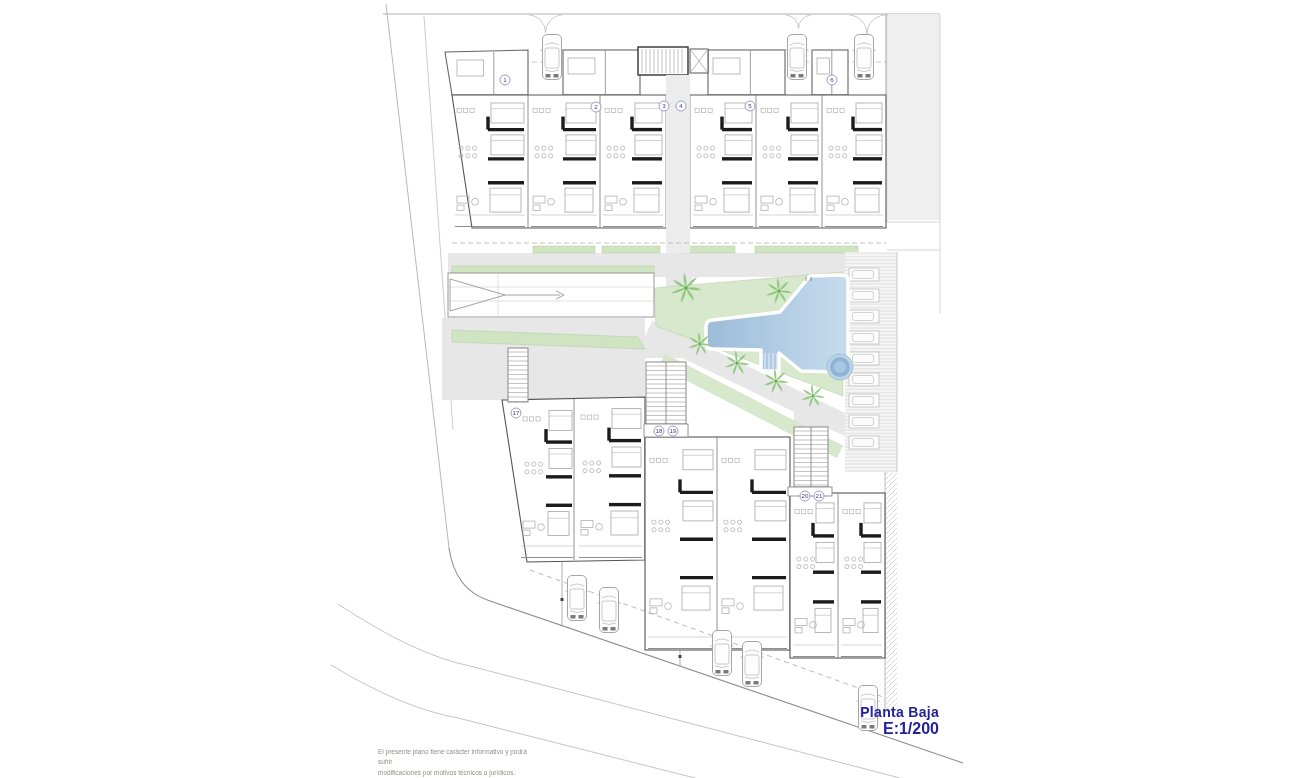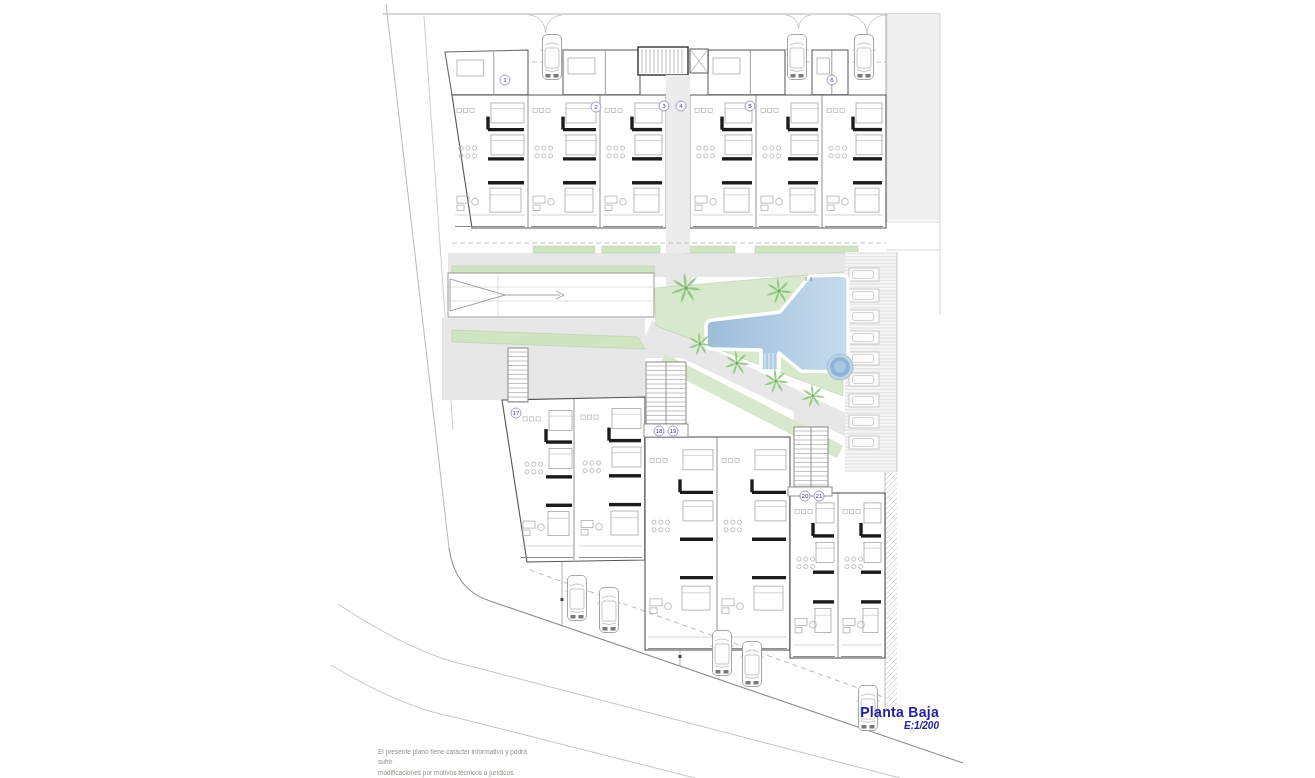--- a/index.html
+++ b/index.html
@@ -3,21 +3,21 @@
 <meta charset="utf-8">
 <style>
   html,body{margin:0;padding:0;background:#fff;}
   .canvas{position:relative;width:1315px;height:778px;background:#ffffff;overflow:hidden;
           font-family:"Liberation Sans", sans-serif;}
   svg{position:absolute;left:0;top:0;}
   .disclaimer{position:absolute;left:378px;top:747px;width:160px;
               font-size:6.5px;line-height:1.6;color:#8f8f88;text-align:left;}
   .title-block{position:absolute;right:376px;top:704px;text-align:right;font-weight:bold;}
   .title-block .t{font-size:14px;letter-spacing:.3px;}
-  .title-block .s{font-size:10px;font-style:italic;}
+  .title-block .s{font-size:16px;}
 </style>
 </head>
 <body>
 
 <div class="canvas">
 <svg id="plan" width="1315" height="778" viewBox="0 0 1315 778">
   <defs>
     <linearGradient id="poolGrad" x1="0" y1="0" x2="1" y2="0">
       <stop id="pg1" offset="0" stop-color="#9cbcd9"></stop>
       <stop id="pg2" offset="1" stop-color="#c6dcee"></stop>

